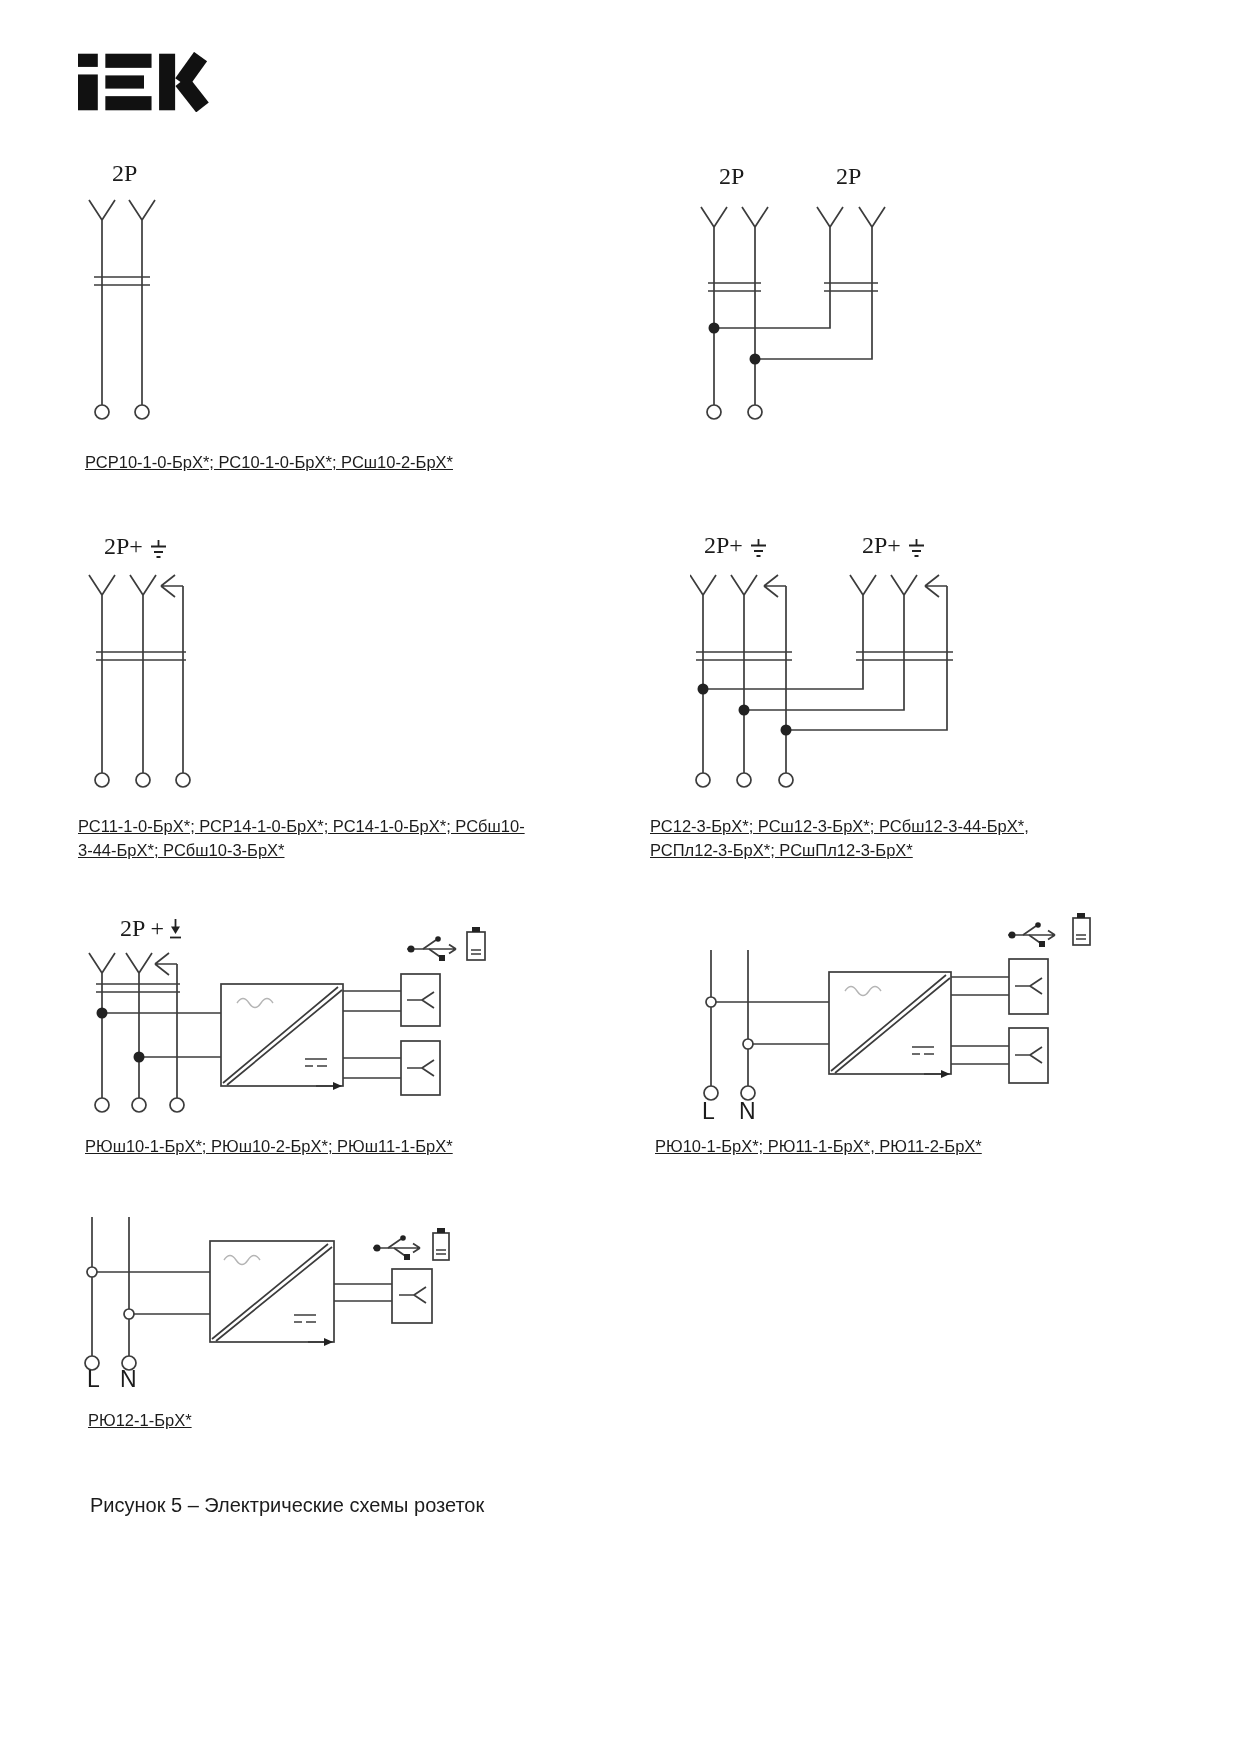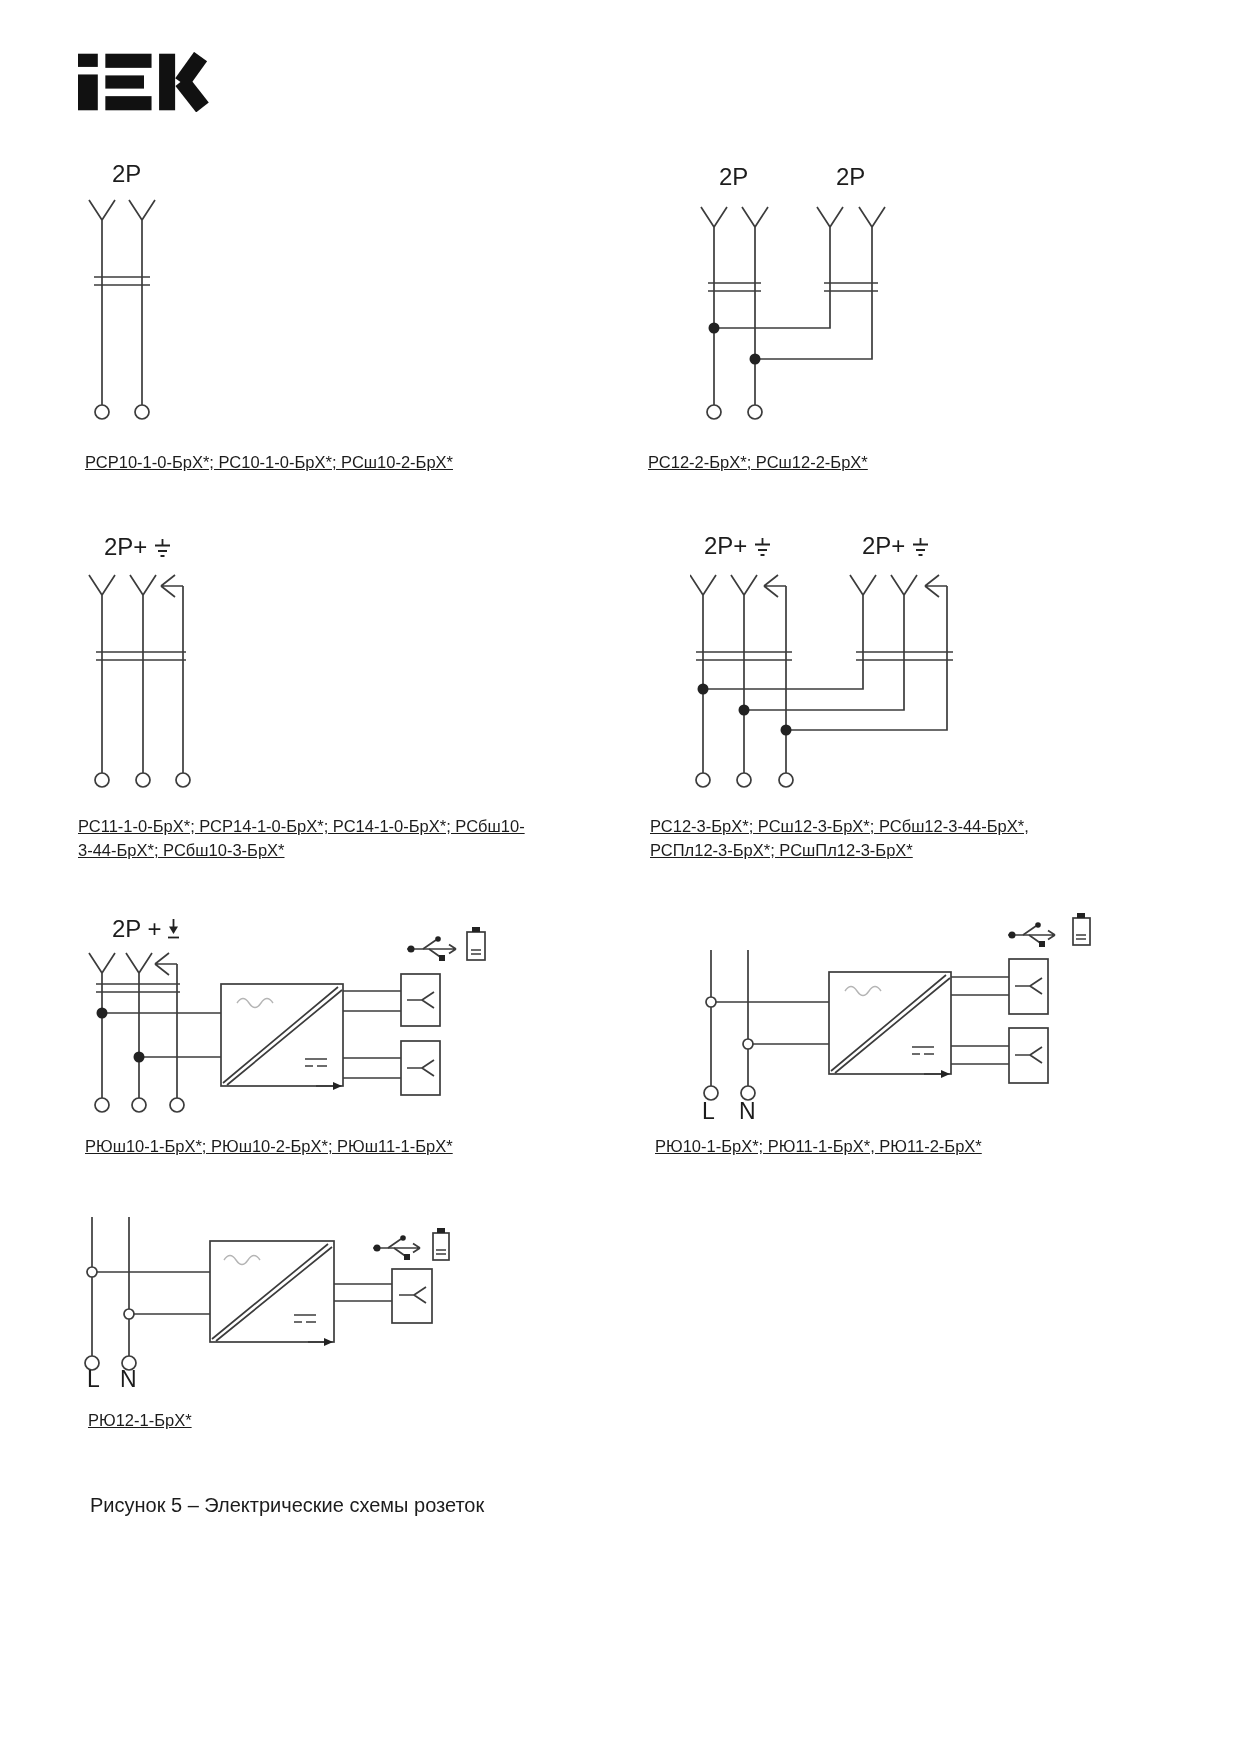--- a/index.html
+++ b/index.html
@@ -1,20 +1,20 @@
 <!DOCTYPE html>
 <html><head>
 <meta charset="utf-8">
 <style>
   html,body{margin:0;padding:0;background:#9a9a9a;}
   .page{position:relative;width:1244px;height:1748px;background:#ffffff;
         font-family:"Liberation Sans",sans-serif;color:#1c1c1c;margin:0 auto;overflow:hidden;}
   .abs{position:absolute;}
   .caption{position:absolute;font-size:16.5px;line-height:24px;white-space:pre-line;color:#1c1c1c;text-decoration:underline;}
-  .dlabel{position:absolute;font-size:24px;color:#1c1c1c;display:flex;align-items:center;gap:7px;}
+  .dlabel{position:absolute;font-size:24px;color:#1c1c1c;display:flex;align-items:flex-end;gap:7px;font-family:Liberation Serif, serif;}
   .dlabel .glyph{margin-top:3px;}
   .tlabel{position:absolute;font-size:23px;color:#1c1c1c;}
   .figcap{position:absolute;font-size:20px;color:#1c1c1c;}
   svg .ln{stroke:#3c3c3c;stroke-width:1.7;fill:none;}
   svg .oc{fill:#ffffff;stroke:#3c3c3c;stroke-width:1.7;}
   svg .dot{fill:#222222;stroke:none;}
   svg .wv{stroke:#b5b5b5;stroke-width:1.4;fill:none;}
   svg .blk{fill:#222222;stroke:none;}
   svg .gl{stroke:#222222;stroke-width:1.8;fill:none;}
 </style>
@@ -74,21 +74,20 @@
     </g>
     <g>
       <circle class="dot" cx="24" cy="178" r="5.5"></circle>
       <circle class="dot" cx="65" cy="209" r="5.5"></circle>
     </g>
     <g>
       <circle class="oc" cx="24" cy="262" r="7"></circle>
       <circle class="oc" cx="65" cy="262" r="7"></circle>
     </g>
   </svg>
-  <div class="caption" style="left:648px;top:450px;width:480px">РС12-2-БрХ*; РСш12-2-БрХ*</div>
 
   <div class="dlabel" style="left:104px;top:533px">
     <span>2P+</span>
     <svg class="glyph" width="17" height="21" viewBox="0 0 17 21">
       <path class="gl" d="M8.5,1 V7.5 M1,7.5 H16 M4,13 H13 M6.5,18 H10.5"></path>
     </svg>
   </div>
   <svg class="abs" style="left:70px;top:560px" width="200" height="245" viewBox="0 0 200 245">
     <g>
       <path class="ln" d="M32,35 L19,15 M32,35 L45,15"></path>
@@ -145,21 +144,21 @@
     </g>
     <g>
       <circle class="oc" cx="13" cy="220" r="7"></circle>
       <circle class="oc" cx="54" cy="220" r="7"></circle>
       <circle class="oc" cx="96" cy="220" r="7"></circle>
     </g>
   </svg>
   <div class="caption" style="left:650px;top:814px;width:500px">РС12-3-БрХ*; РСш12-3-БрХ*; РСбш12-3-44-БрХ*,
 РСПл12-3-БрХ*; РСшПл12-3-БрХ*</div>
 
-  <div class="dlabel" style="left:112px;top:915px">
+  <div class="dlabel" style="left:120px;top:915px">
     <span>2P +</span>
     <svg class="glyph" style="margin-top:1px;margin-left:-3px" width="16" height="25" viewBox="0 0 16 25">
       <path class="gl" d="M7.5,2 V11"></path>
       <polygon class="blk" points="3,9.5 12,9.5 7.5,17"></polygon>
       <path class="gl" d="M2,20.5 H13"></path>
     </svg>
   </div>
   <svg class="abs" style="left:70px;top:915px" width="460" height="212" viewBox="0 0 460 212">
     <g>
       <path class="ln" d="M32,58 L19,38 M32,58 L45,38"></path>

